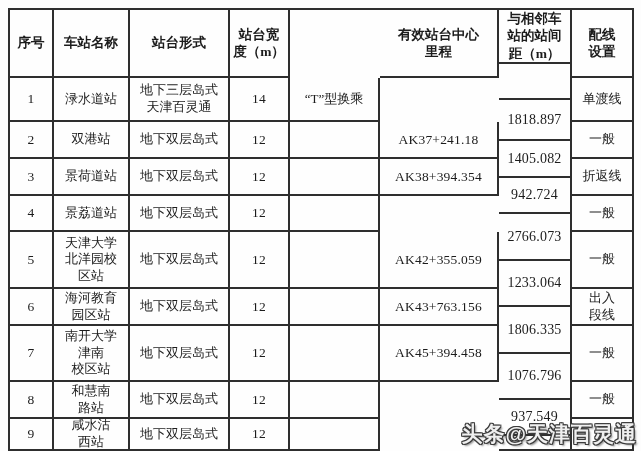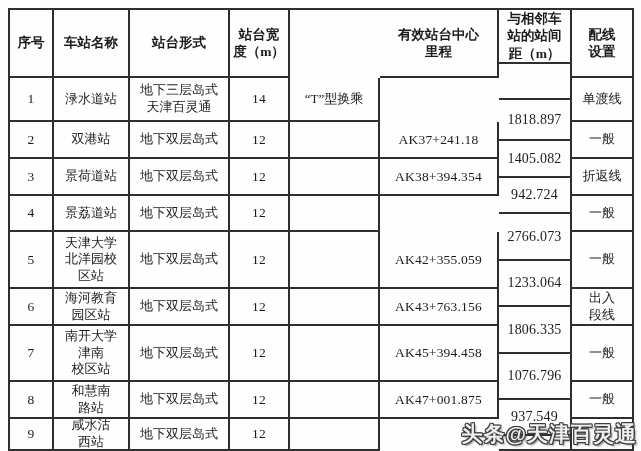--- a/index.html
+++ b/index.html
@@ -124,21 +124,20 @@
     <div class="c" style="grid-area:15/5/17/6"></div>
     <div class="c num" style="grid-area:15/6/17/7">AK45+394.458</div>
     <div class="c" style="grid-area:15/8/17/9">一般</div>
 
     <div class="c num" style="grid-area:17/1/19/2">8</div>
     <div class="c" style="grid-area:17/2/19/3">和慧南
 路站</div>
     <div class="c" style="grid-area:17/3/19/4">地下双层岛式</div>
     <div class="c num" style="grid-area:17/4/19/5">12</div>
     <div class="c" style="grid-area:17/5/19/6"></div>
-    <div class="c num" style="grid-area:17/6/19/7">AK47+001.875</div>
     <div class="c" style="grid-area:17/8/19/9">一般</div>
 
     <div class="c num" style="grid-area:19/1/21/2">9</div>
     <div class="c" style="grid-area:19/2/21/3">咸水沽
 西站</div>
     <div class="c" style="grid-area:19/3/21/4">地下双层岛式</div>
     <div class="c num" style="grid-area:19/4/21/5">12</div>
     <div class="c" style="grid-area:19/5/21/6"></div>
     <div class="c" style="grid-area:19/8/21/9"></div>
 

